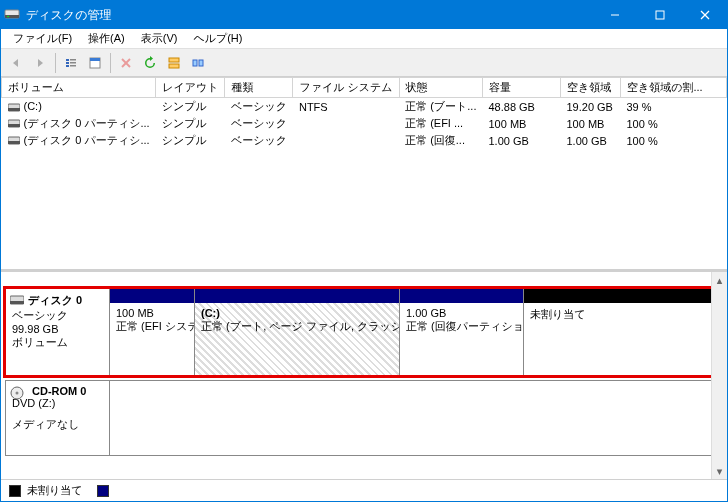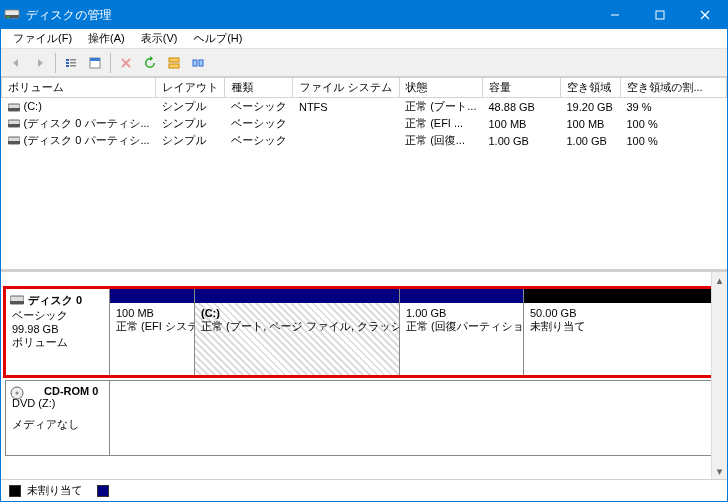--- a/index.html
+++ b/index.html
@@ -216,33 +216,32 @@
           <div class="plabel">(C:)</div>
           <div>正常 (ブート, ページ ファイル, クラッシュ ダンプ, ベ</div>
         </div>
         <div class="part" style="width:124px">
           <div class="stripe primary"></div>
           <div>1.00 GB</div>
           <div>正常 (回復パーティション)</div>
         </div>
         <div class="part" style="flex:1">
           <div class="stripe unalloc"></div>
-          <div>50.00 GB</div>
           <div>未割り当て</div>
         </div>
       </div>
     </div>
 
     <div class="disk-row" style="height:76px">
       <div class="disk-info">
         <svg width="14" height="14" style="position:absolute;left:4px;top:5px">
             <circle cx="7" cy="7" r="6" fill="#eee" stroke="#666"></circle>
             <circle cx="7" cy="7" r="1.5" fill="#888"></circle>
           </svg>
-        <div class="dname" style="margin-left:32px">CD-ROM 0</div>
+        <div class="dname" style="margin-left:20px">CD-ROM 0</div>
         <div>DVD (Z:)</div>
         <div style="height:8px"></div>
         <div>メディアなし</div>
       </div>
       <div class="disk-parts"></div>
     </div>
 
     <div class="scrollbar-v">
       <div class="sb-arrow">▴</div>
       <div style="position:absolute;bottom:0;left:0;right:0" class="sb-arrow">▾</div>

